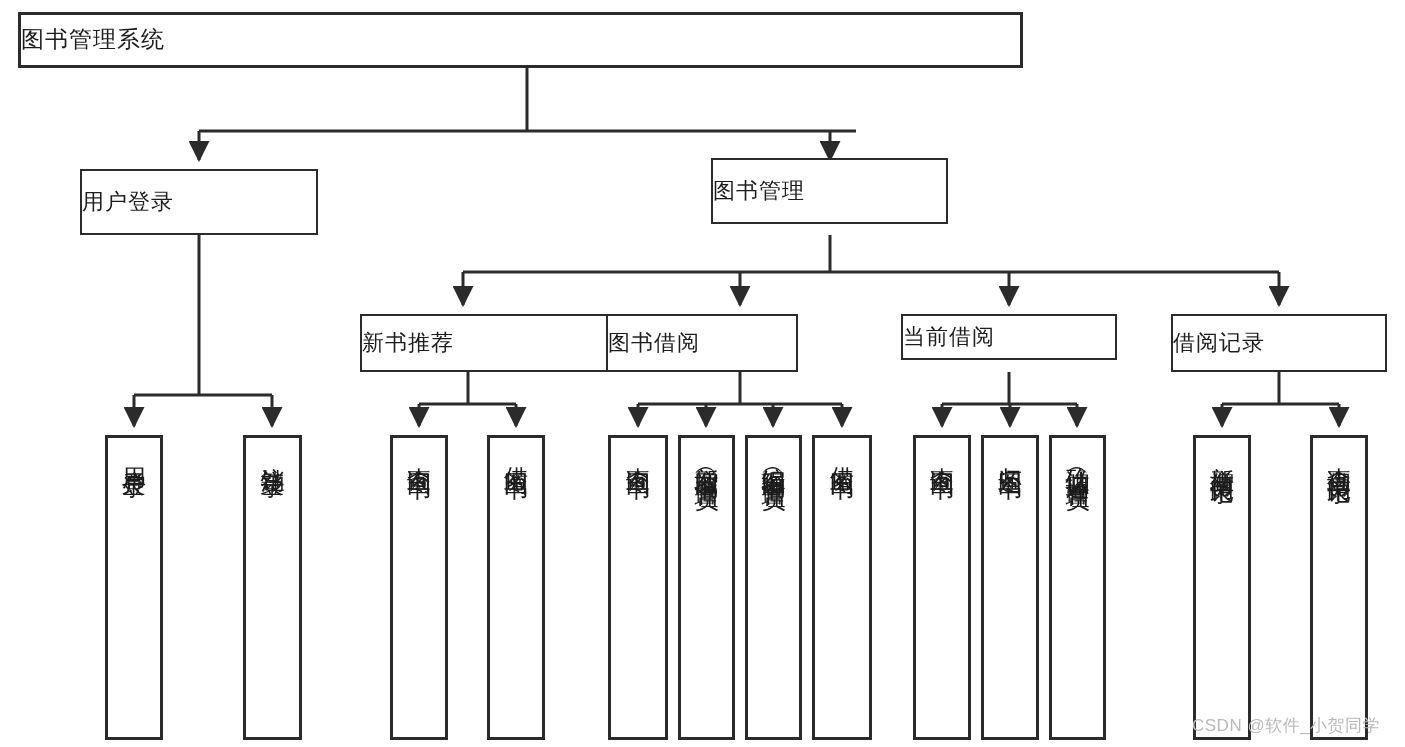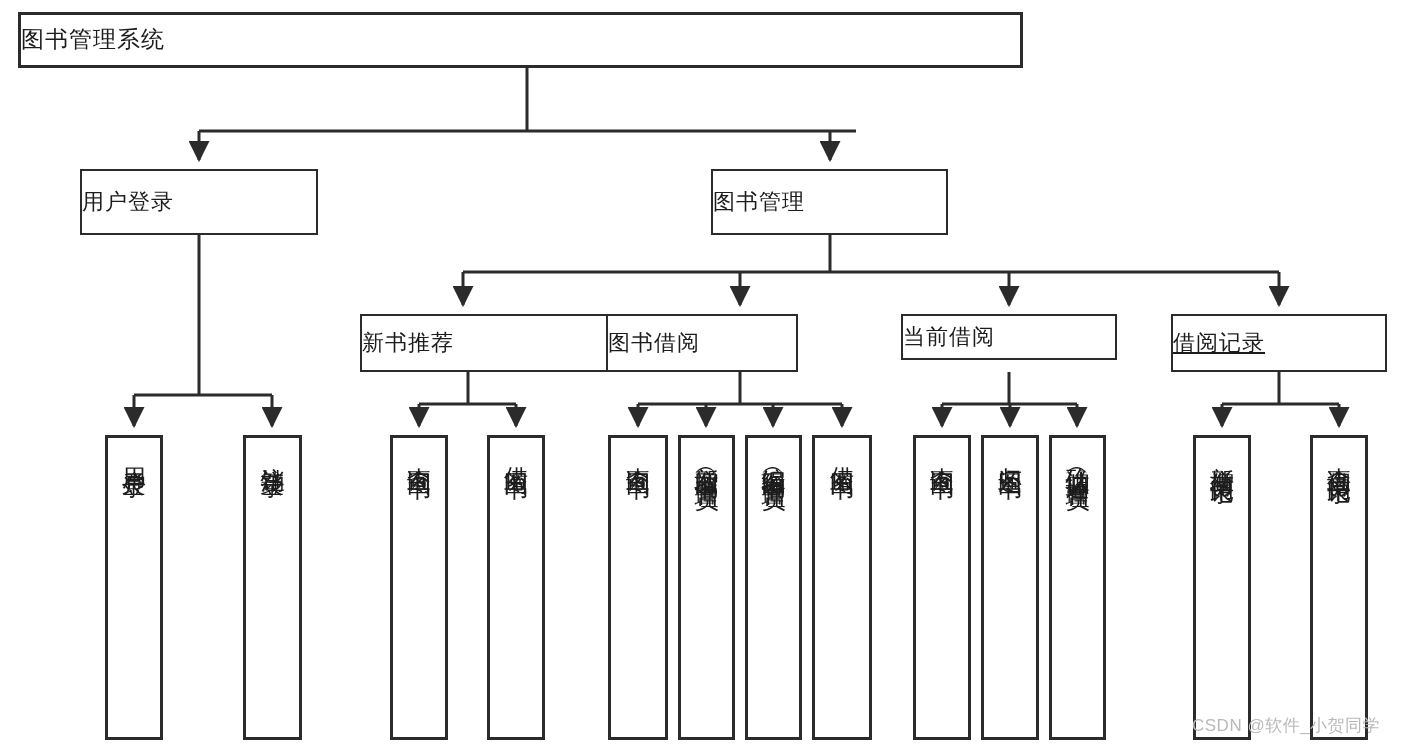--- a/index.html
+++ b/index.html
@@ -86,34 +86,34 @@
     </g>
   </svg>
 
   <div class="node root" style="left:18px;top:12px;width:1005px;height:56px;">
     <span class="lbl">图书管理系统</span>
   </div>
 
   <div class="node tier2" style="left:80px;top:169px;width:238px;height:66px;">
     <span class="lbl">用户登录</span>
   </div>
-  <div class="node tier2" style="left:711px;top:169px;width:237px;height:66px;">
+  <div class="node tier2" style="left:711px;top:158px;width:237px;height:66px;">
     <span class="lbl">图书管理</span>
   </div>
 
   <div class="node tier3" style="left:360px;top:314px;width:252px;height:58px;">
     <span class="lbl">新书推荐</span>
   </div>
   <div class="node tier3" style="left:606px;top:314px;width:192px;height:58px;">
     <span class="lbl">图书借阅</span>
   </div>
   <div class="node tier3" style="left:901px;top:314px;width:216px;height:46px;">
     <span class="lbl">当前借阅</span>
   </div>
-  <div class="node tier3" style="left:1171px;top:314px;width:216px;height:58px;text-decoration:underline;">
+  <div class="node tier3" style="left:1171px;top:314px;width:216px;height:58px;">
     <span class="lbl">借阅记录</span>
   </div>
 
   <div class="node leaf" style="left:105px;top:435px;width:58px;height:305px;">
     <span class="lbl">用户登录</span>
   </div>
   <div class="node leaf" style="left:243px;top:435px;width:59px;height:305px;">
     <span class="lbl">注销登录</span>
   </div>
 

